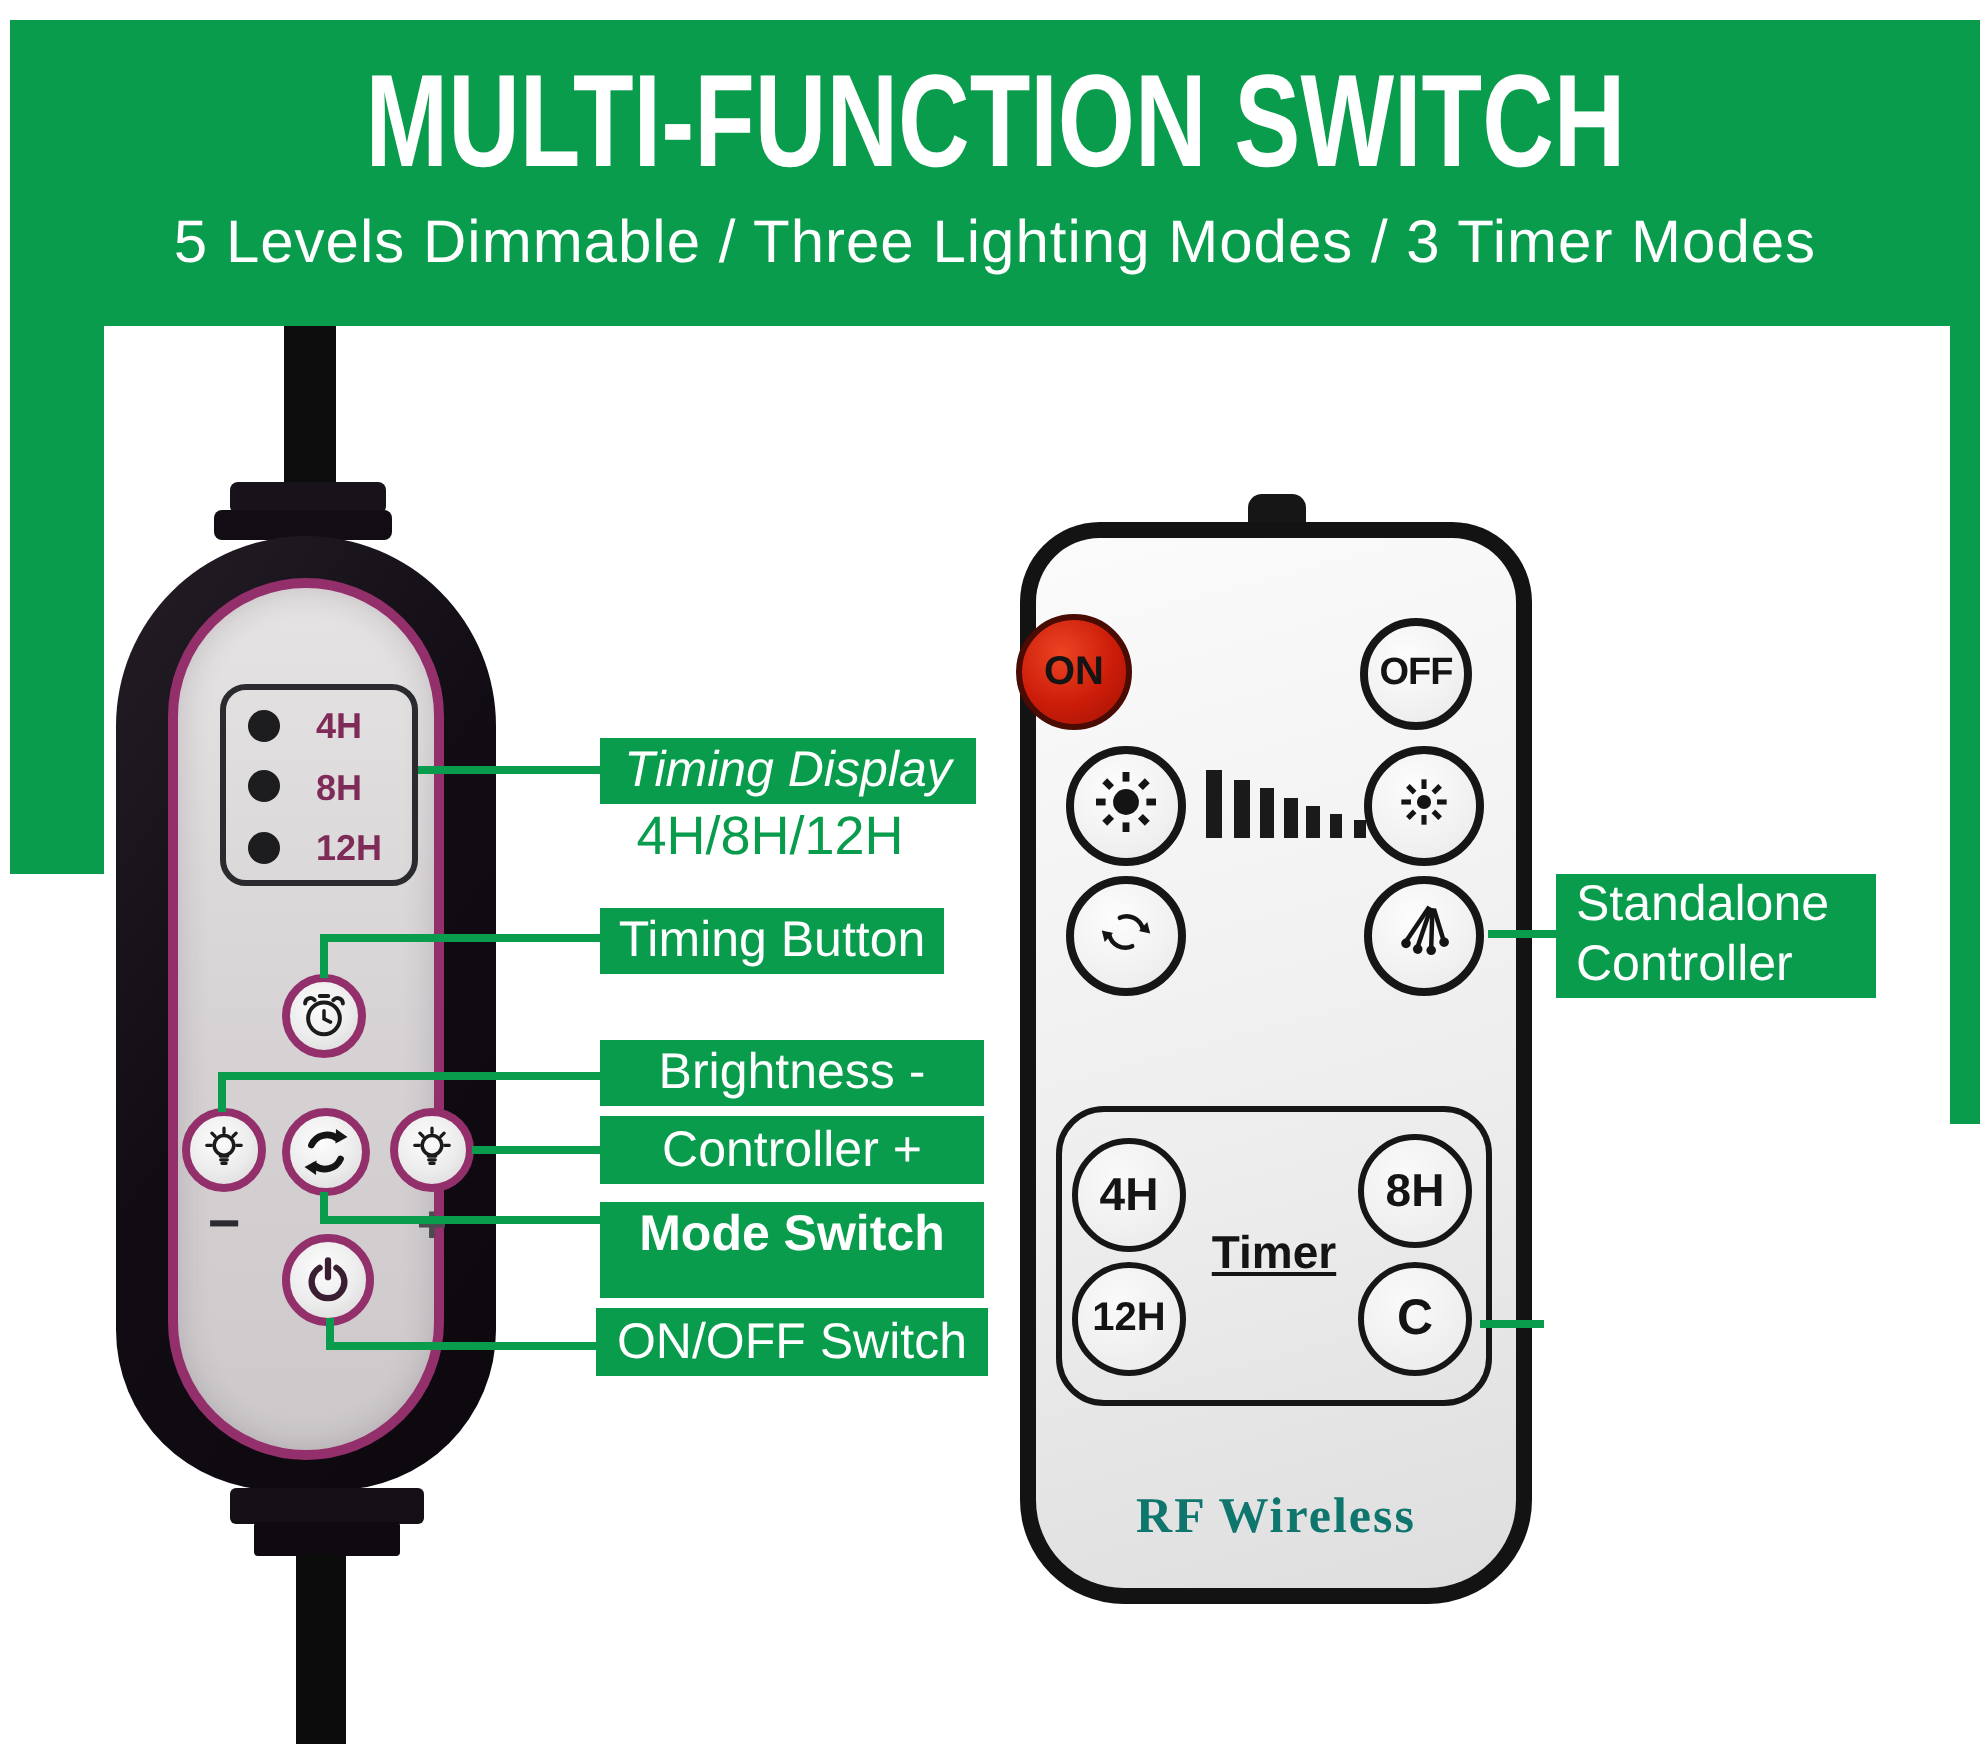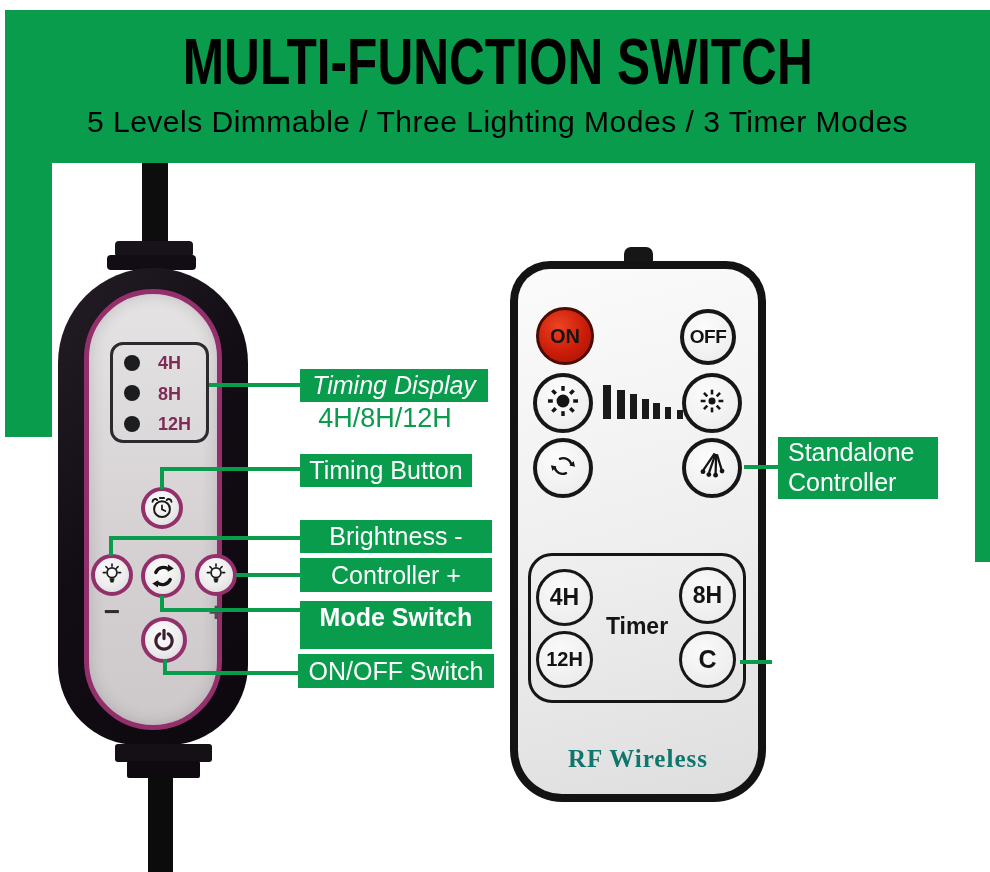--- a/index.html
+++ b/index.html
@@ -1,21 +1,21 @@
 <!DOCTYPE html>
 <html><head>
 <meta charset="utf-8">
 <style>
   html,body{margin:0;padding:0;background:#ffffff;}
   .stage{position:relative;width:990px;height:872px;background:#ffffff;overflow:hidden;
          font-family:"Liberation Sans",sans-serif;}
   .abs{position:absolute;}
 
   
-  .header{left:5px;top:10px;width:985px;height:153px;background:#089c4c;color:#000000;
+  .header{left:5px;top:10px;width:985px;height:153px;background:#089c4c;color:#ffffff;
           display:flex;flex-direction:column;align-items:center;text-align:center;}
   .title{margin-top:18px;font-size:62px;font-weight:bold;line-height:68px;white-space:nowrap;
          transform:scaleX(0.80) scaleY(1.06);transform-origin:center;}
   .subtitle{margin-top:9px;font-size:30px;font-weight:400;letter-spacing:0.5px;white-space:nowrap;}
 
   .bar-left{left:5px;top:163px;width:47px;height:274px;background:#089c4c;}
   .bar-right{left:975px;top:163px;width:15px;height:399px;background:#089c4c;}
 
   
   .cable-top{left:142px;top:163px;width:26px;height:80px;background:#0d0d0d;}
@@ -52,40 +52,40 @@
   .cable-bottom{left:148px;top:777px;width:25px;height:95px;background:#0c0c0c;}
 
   
   .nub{left:624px;top:247px;width:29px;height:18px;background:#161616;border-radius:7px 7px 0 0;}
   .remote-body{left:510px;top:261px;width:256px;height:541px;background:#131313;
                border-radius:40px 40px 52px 52px;}
   .remote-face{left:518px;top:269px;width:240px;height:525px;border-radius:32px 32px 44px 44px;
                background:linear-gradient(165deg,#fbfbfb 0%,#efeeee 55%,#dfdede 100%);}
   .rbtn{box-sizing:border-box;border-radius:50%;display:flex;align-items:center;justify-content:center;
         border:4px solid #161616;background:radial-gradient(circle at 40% 32%,#fdfdfd 0%,#efefef 70%,#e2e2e2 100%);}
-  .btn-on{left:536px;top:307px;width:58px;height:58px;border:3px solid #4a0b03;
+  .btn-on{left:508px;top:307px;width:58px;height:58px;border:3px solid #4a0b03;
           background:radial-gradient(circle at 38% 32%,#ec4423 0%,#cb1c09 55%,#a01305 100%);}
   .btn-on span{font-size:20px;font-weight:bold;color:#141414;}
   .btn-off{left:680px;top:309px;width:56px;height:56px;}
   .btn-off span{font-size:19px;font-weight:bold;color:#141414;letter-spacing:-0.5px;}
   .btn-sunp{left:533px;top:373px;width:60px;height:60px;}
   .btn-sunm{left:682px;top:373px;width:60px;height:60px;}
   .btn-cycle{left:533px;top:438px;width:60px;height:60px;}
   .btn-fan{left:682px;top:438px;width:60px;height:60px;}
   .bars{left:601px;top:384px;width:84px;height:36px;}
   .timer-group{left:528px;top:553px;width:218px;height:150px;box-sizing:border-box;
                border:3px solid #161616;border-radius:24px;}
   .tbtn{box-sizing:border-box;border:3.5px solid #161616;border-radius:50%;
         background:radial-gradient(circle at 40% 32%,#fafafa 0%,#eeedee 75%,#e4e3e4 100%);
         display:flex;align-items:center;justify-content:center;font-weight:bold;color:#141414;}
   .btn-4h{left:536px;top:569px;width:57px;height:57px;font-size:23px;}
   .btn-8h{left:679px;top:567px;width:57px;height:57px;font-size:23px;}
   .btn-12h{left:536px;top:631px;width:57px;height:57px;font-size:20px;}
   .btn-c{left:679px;top:631px;width:57px;height:57px;font-size:25px;}
-  .timer-word{left:592px;top:613px;width:90px;text-align:center;font-size:23px;font-weight:bold;color:#141414;}
+  .timer-word{left:592px;top:613px;width:90px;text-align:center;font-size:23px;font-weight:bold;color:#141414;text-decoration:underline;}
   .rf-text{left:510px;top:745px;width:256px;text-align:center;font-family:Liberation Serif, serif;
            font-weight:bold;font-size:25px;letter-spacing:1px;color:#0f766e;}
 
   
   .gline{background:#089c4c;}
   .lbl{background:#089c4c;color:#fff;font-size:25px;text-align:center;}
   .l-tdisp{left:300px;top:369px;width:188px;height:33px;line-height:33px;font-style:italic;}
   .l-tvals{left:305px;top:403px;width:160px;height:30px;line-height:30px;color:#089c4c;font-size:27px;text-align:center;}
   .l-tbtn{left:300px;top:454px;width:172px;height:33px;line-height:33px;text-align:center;}
   .l-bminus{left:300px;top:520px;width:192px;height:33px;line-height:33px;}

